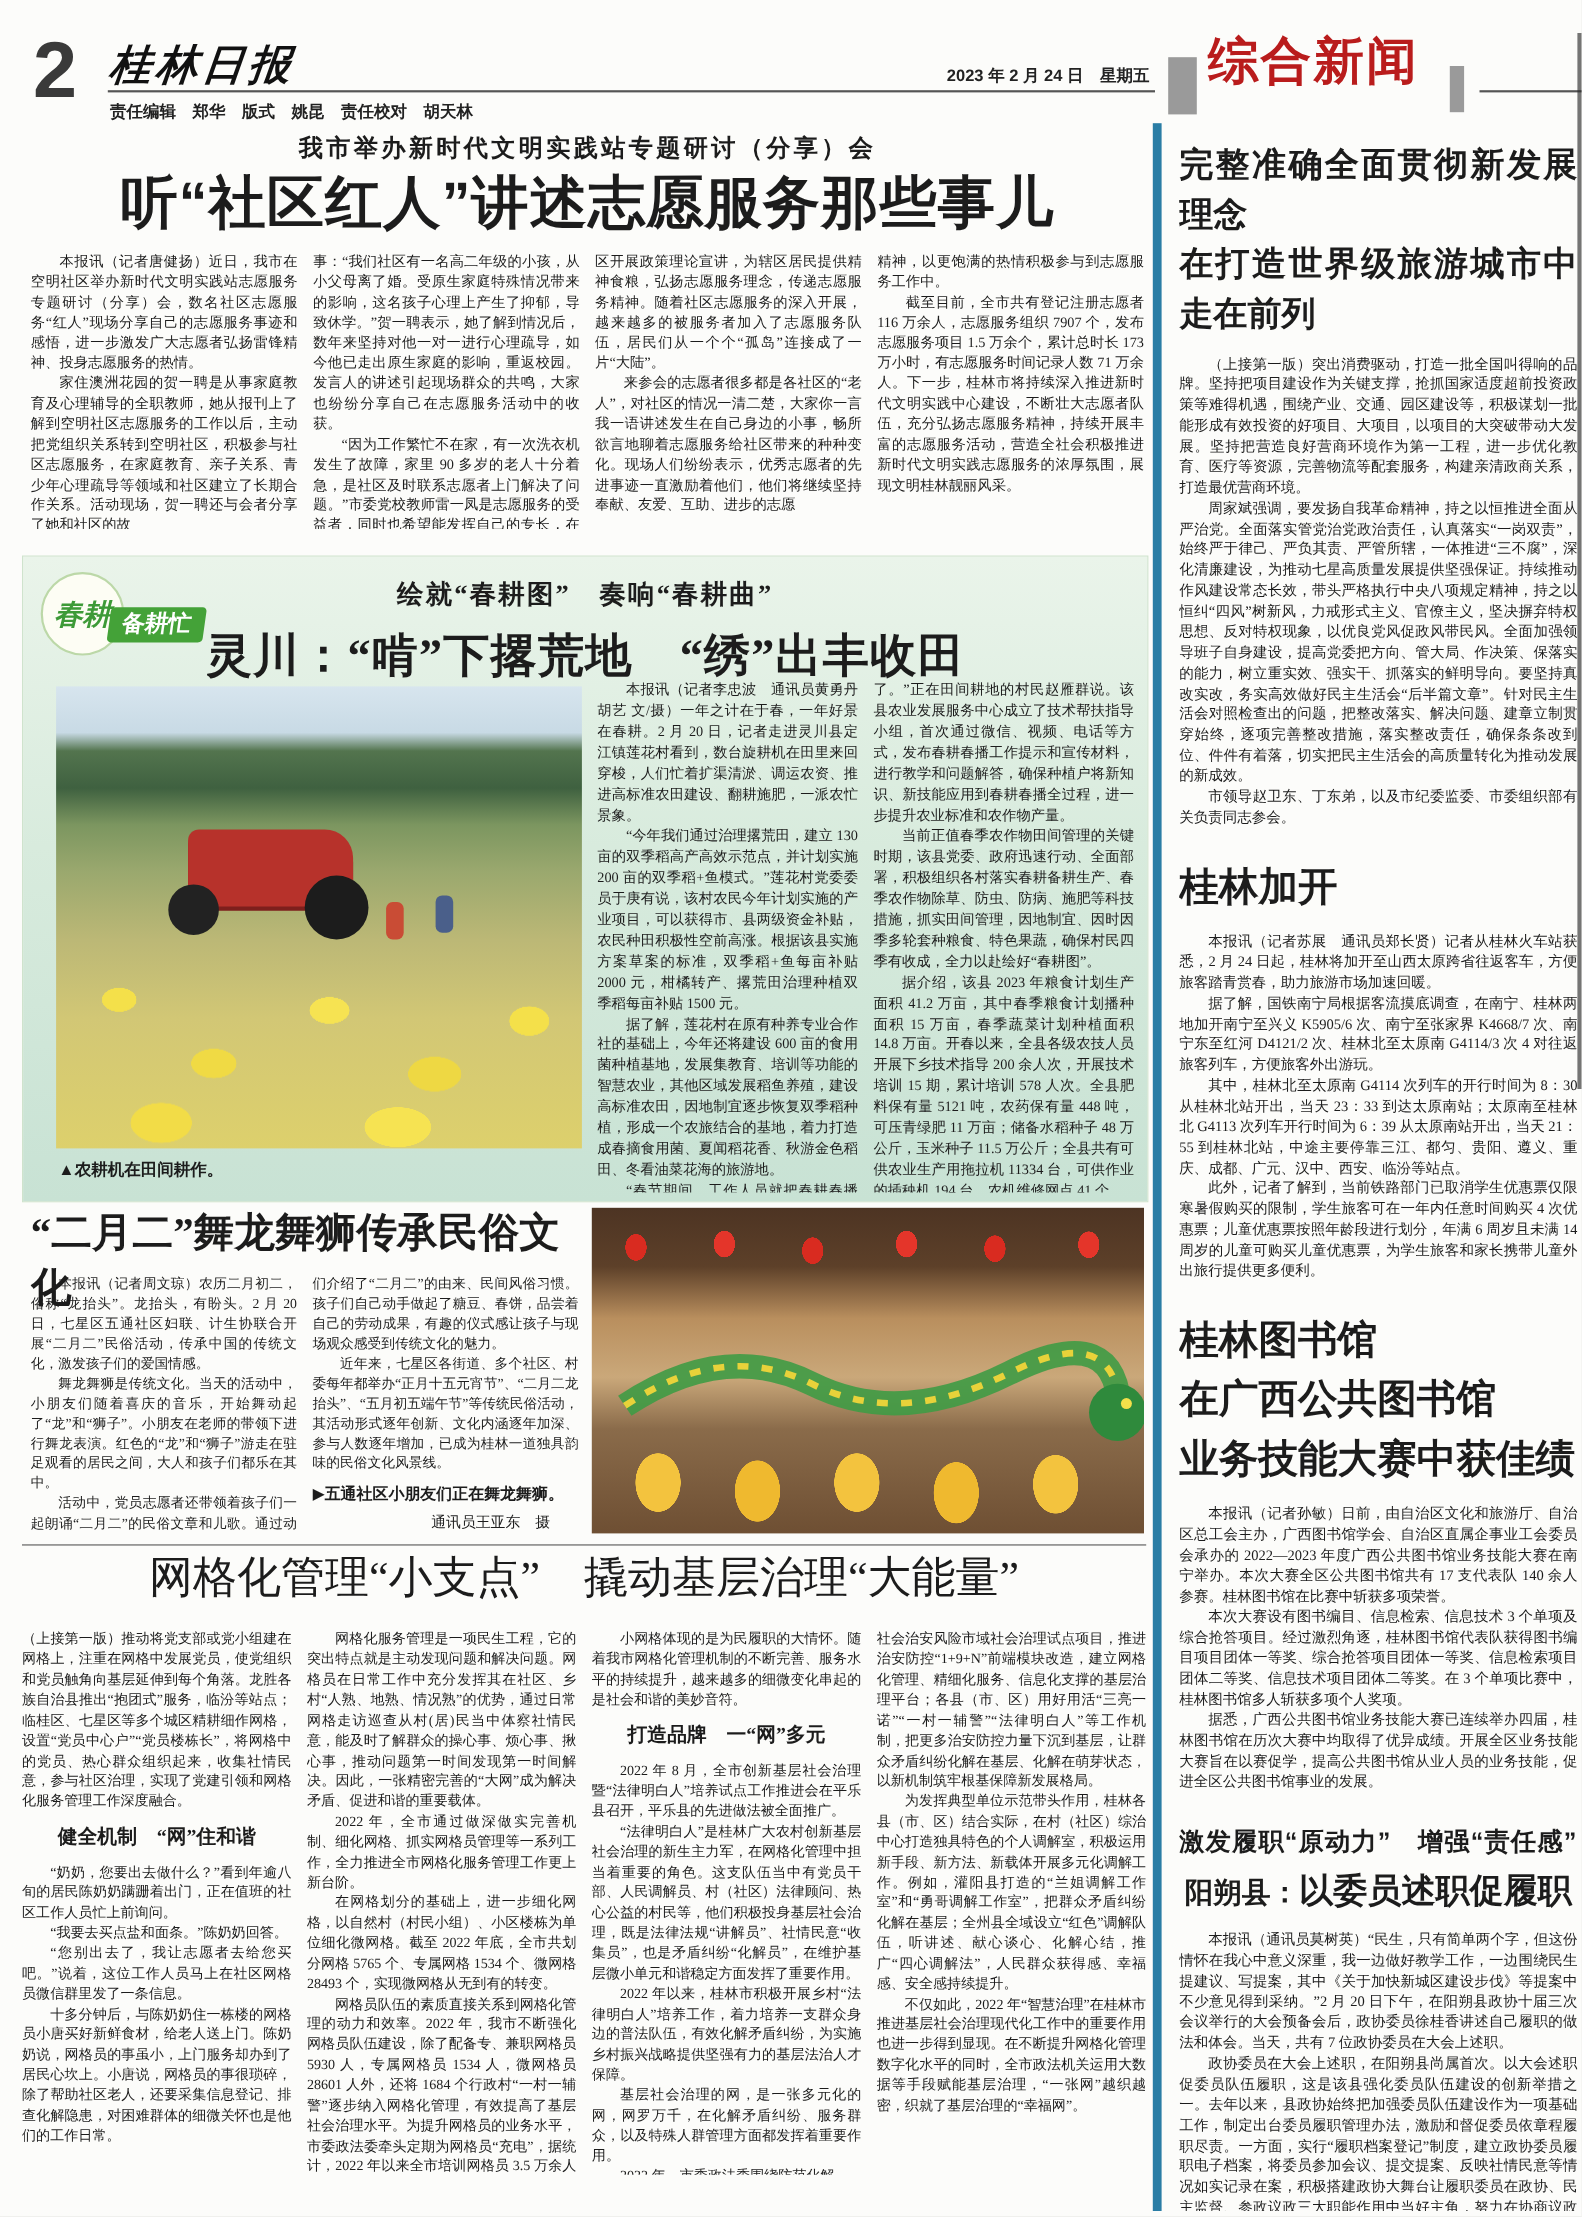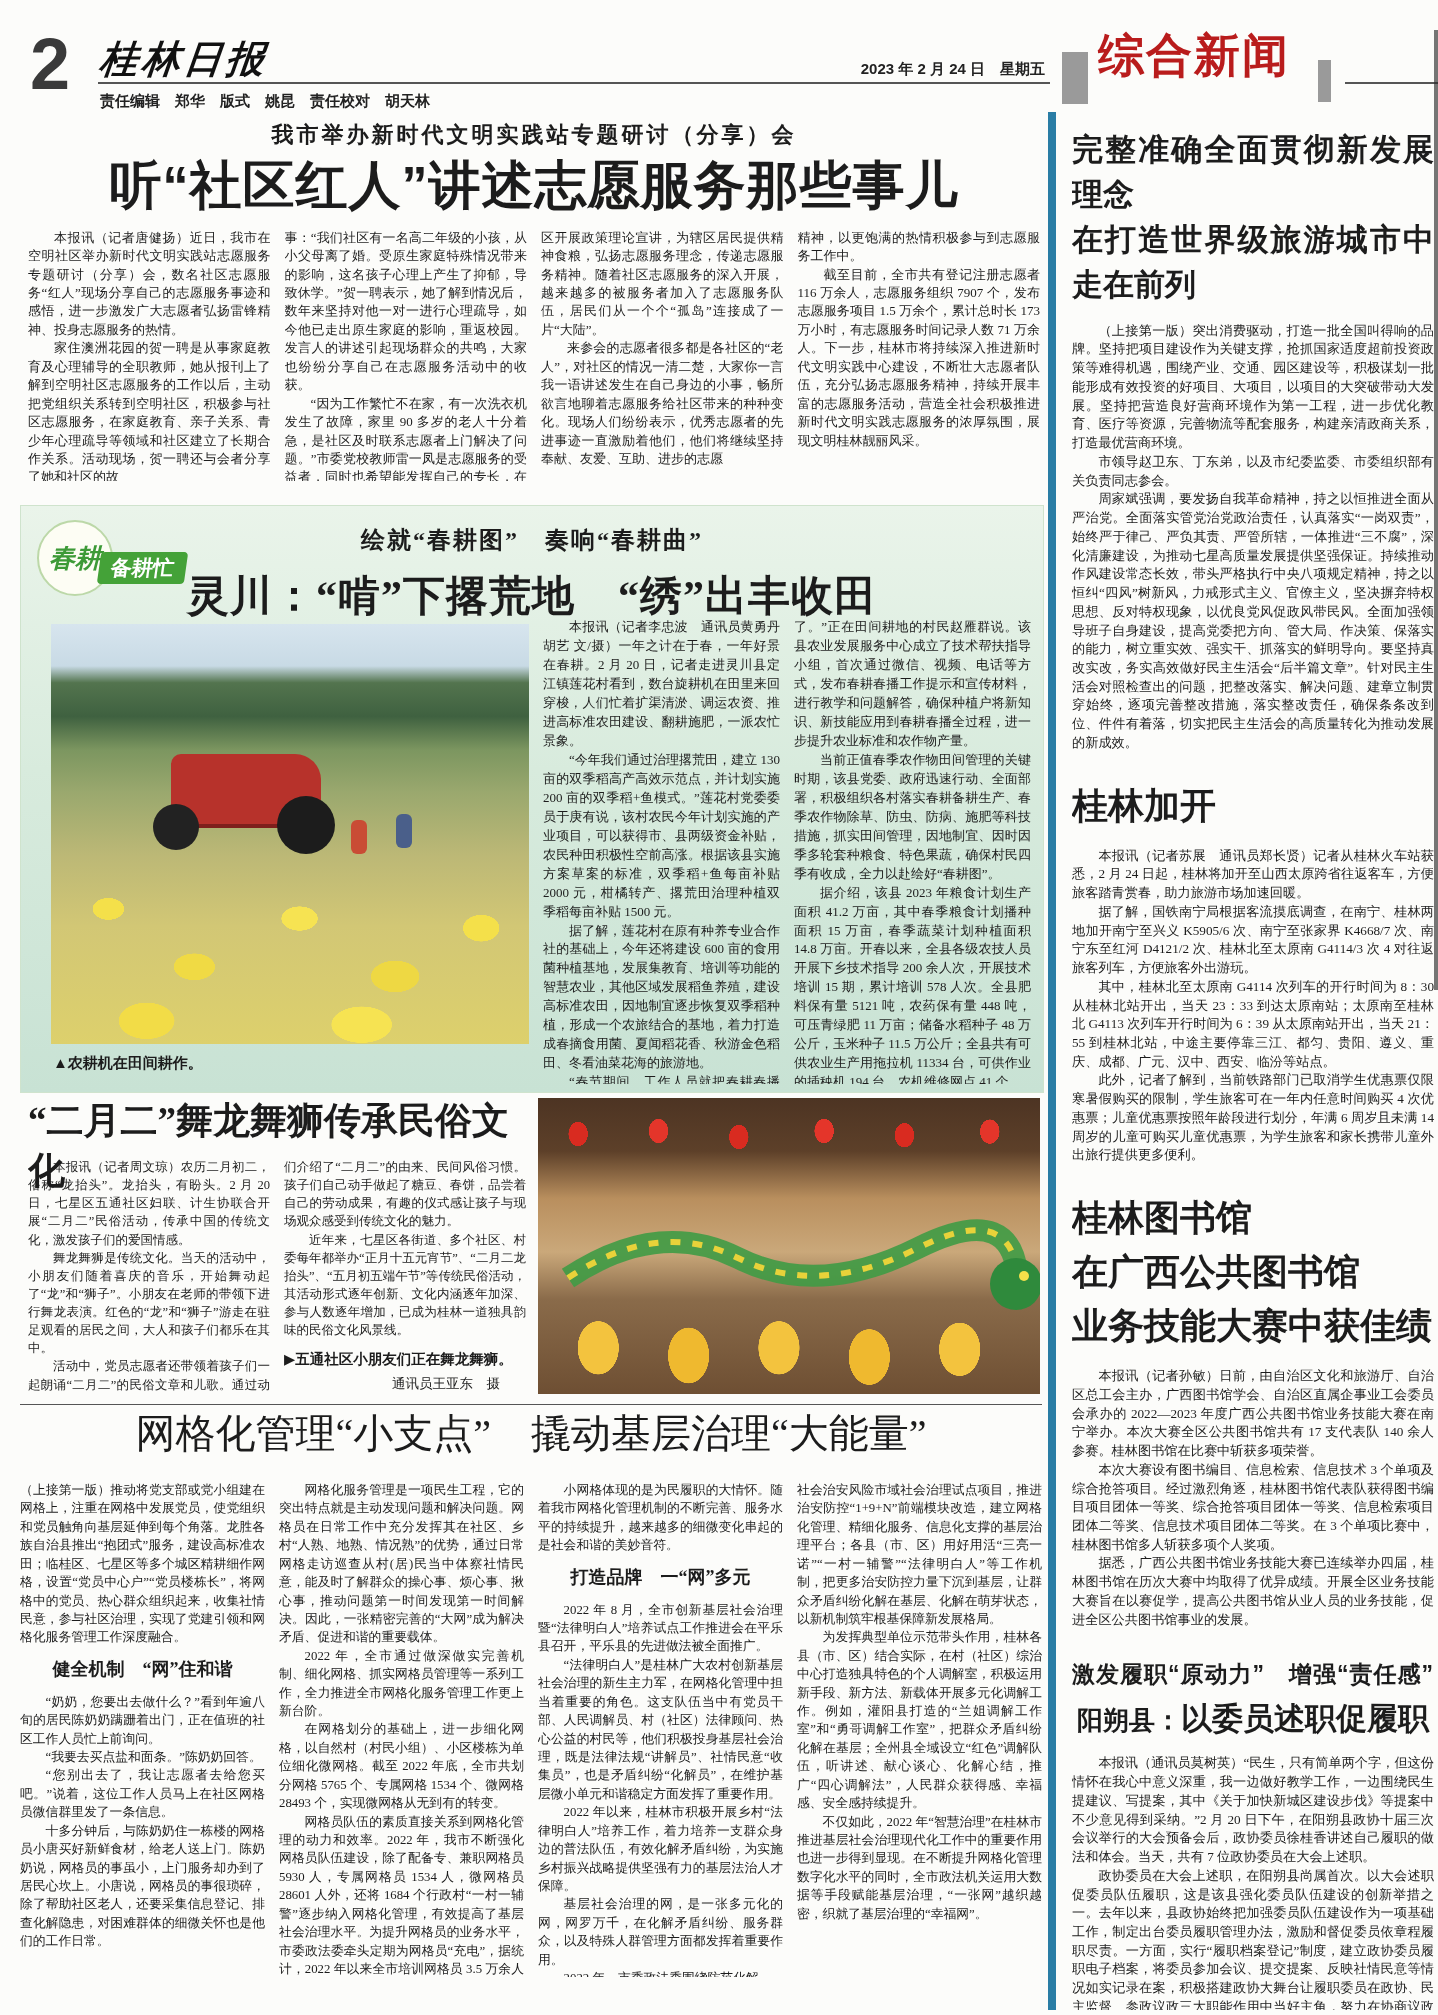--- a/index.html
+++ b/index.html
@@ -212,21 +212,21 @@
         <circle cx="486" cy="178" r="5" fill="#f4e04a"></circle>
       </svg>
       <div class="kids"></div>
     </div>
   </div>
 
   <div class="wg-article">
     <div class="wg-headline">网格化管理“小支点”　撬动基层治理“大能量”</div>
     <div class="wg-cols cols">
       <div class="col">
-          <p class="cont">（上接第一版）推动将党支部或党小组建在网格上，注重在网格中发展党员，使党组织和党员触角向基层延伸到每个角落。龙胜各族自治县推出“抱团式”服务，建设高标准农田；临桂区、七星区等多个城区精耕细作网格，设置“党员中心户”“党员楼栋长”，将网格中的党员、热心群众组织起来，收集社情民意，参与社区治理，实现了党建引领和网格化服务管理工作深度融合。</p>
+          <p class="cont">（上接第一版）推动将党支部或党小组建在网格上，注重在网格中发展党员，使党组织和党员触角向基层延伸到每个角落。龙胜各族自治县推出“抱团式”服务，临汾等站点；临桂区、七星区等多个城区精耕细作网格，设置“党员中心户”“党员楼栋长”，将网格中的党员、热心群众组织起来，收集社情民意，参与社区治理，实现了党建引领和网格化服务管理工作深度融合。</p>
           <h4 class="col-subhead">健全机制　“网”住和谐</h4>
           <p>“奶奶，您要出去做什么？”看到年逾八旬的居民陈奶奶蹒跚着出门，正在值班的社区工作人员忙上前询问。</p>
           <p>“我要去买点盐和面条。”陈奶奶回答。</p>
           <p>“您别出去了，我让志愿者去给您买吧。”说着，这位工作人员马上在社区网格员微信群里发了一条信息。</p>
           <p>十多分钟后，与陈奶奶住一栋楼的网格员小唐买好新鲜食材，给老人送上门。陈奶奶说，网格员的事虽小，上门服务却办到了居民心坎上。小唐说，网格员的事很琐碎，除了帮助社区老人，还要采集信息登记、排查化解隐患，对困难群体的细微关怀也是他们的工作日常。</p>
         </div>
       <div class="col">
           <p>网格化服务管理是一项民生工程，它的突出特点就是主动发现问题和解决问题。网格员在日常工作中充分发挥其在社区、乡村“人熟、地熟、情况熟”的优势，通过日常网格走访巡查从村(居)民当中体察社情民意，能及时了解群众的操心事、烦心事、揪心事，推动问题第一时间发现第一时间解决。因此，一张精密完善的“大网”成为解决矛盾、促进和谐的重要载体。</p>
           <p>2022 年，全市通过做深做实完善机制、细化网格、抓实网格员管理等一系列工作，全力推进全市网格化服务管理工作更上新台阶。</p>
           <p>在网格划分的基础上，进一步细化网格，以自然村（村民小组）、小区楼栋为单位细化微网格。截至 2022 年底，全市共划分网格 5765 个、专属网格 1534 个、微网格 28493 个，实现微网格从无到有的转变。</p>
@@ -252,22 +252,22 @@
   <div class="rail-divider"></div>
   <div class="rail">
 
     <div>
       <div class="rail-h1">
         <div>完整准确全面贯彻新发展理念</div>
         <div>在打造世界级旅游城市中走在前列</div>
       </div>
       <div>
           <p>（上接第一版）突出消费驱动，打造一批全国叫得响的品牌。坚持把项目建设作为关键支撑，抢抓国家适度超前投资政策等难得机遇，围绕产业、交通、园区建设等，积极谋划一批能形成有效投资的好项目、大项目，以项目的大突破带动大发展。坚持把营造良好营商环境作为第一工程，进一步优化教育、医疗等资源，完善物流等配套服务，构建亲清政商关系，打造最优营商环境。</p>
+          <p>周家斌强调，要发扬自我革命精神，持之以恒推进全面从严治党。全面落实管党治党政治责任，认真落实“一岗双责”，始终严于律己、严负其责、严管所辖，一体推进“三不腐”，深化清廉建设，为推动七星高质量发展提供坚强保证。持续推动作风建设常态长效，带头严格执行中央八项规定精神，持之以恒纠“四风”树新风，力戒形式主义、官僚主义，坚决摒弃特权思想、反对特权现象，以优良党风促政风带民风。全面加强领导班子自身建设，提高党委把方向、管大局、作决策、保落实的能力，树立重实效、强实干、抓落实的鲜明导向。要坚持真改实改，务实高效做好民主生活会“后半篇文章”。针对民主生活会对照检查出的问题，把整改落实、解决问题、建章立制贯穿始终，逐项完善整改措施，落实整改责任，确保条条改到位、件件有着落，切实把民主生活会的高质量转化为推动发展的新成效。</p>
           <p>市领导赵卫东、丁东弟，以及市纪委监委、市委组织部有关负责同志参会。</p>
-          <p>周家斌强调，要发扬自我革命精神，持之以恒推进全面从严治党。全面落实管党治党政治责任，认真落实“一岗双责”，始终严于律己、严负其责、严管所辖，一体推进“三不腐”，深化清廉建设，为推动七星高质量发展提供坚强保证。持续推动作风建设常态长效，带头严格执行中央八项规定精神，持之以恒纠“四风”树新风，力戒形式主义、官僚主义，坚决摒弃特权思想、反对特权现象，以优良党风促政风带民风。全面加强领导班子自身建设，提高党委把方向、管大局、作决策、保落实的能力，树立重实效、强实干、抓落实的鲜明导向。要坚持真改实改，务实高效做好民主生活会“后半篇文章”。针对民主生活会对照检查出的问题，把整改落实、解决问题、建章立制贯穿始终，逐项完善整改措施，落实整改责任，确保条条改到位、件件有着落，切实把民主生活会的高质量转化为推动发展的新成效。</p>
         </div>
     </div>
 
     <div>
       <div class="rail-h2">
         <div>桂林加开</div>
       </div>
       <div>
           <p>本报讯（记者苏展　通讯员郑长贤）记者从桂林火车站获悉，2 月 24 日起，桂林将加开至山西太原跨省往返客车，方便旅客踏青赏春，助力旅游市场加速回暖。</p>
           <p>据了解，国铁南宁局根据客流摸底调查，在南宁、桂林两地加开南宁至兴义 K5905/6 次、南宁至张家界 K4668/7 次、南宁东至红河 D4121/2 次、桂林北至太原南 G4114/3 次 4 对往返旅客列车，方便旅客外出游玩。</p>

